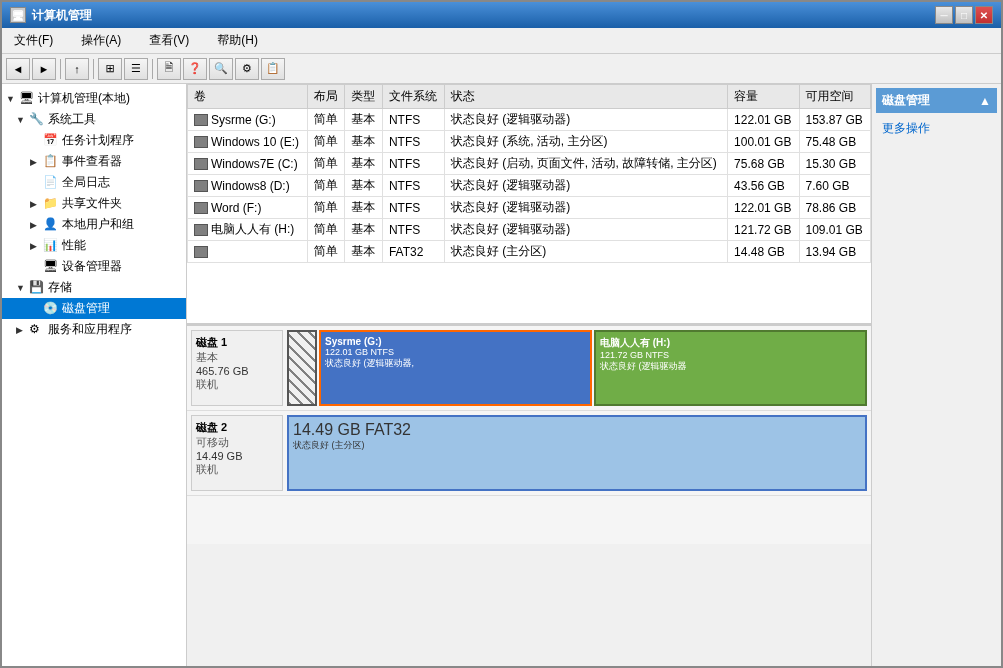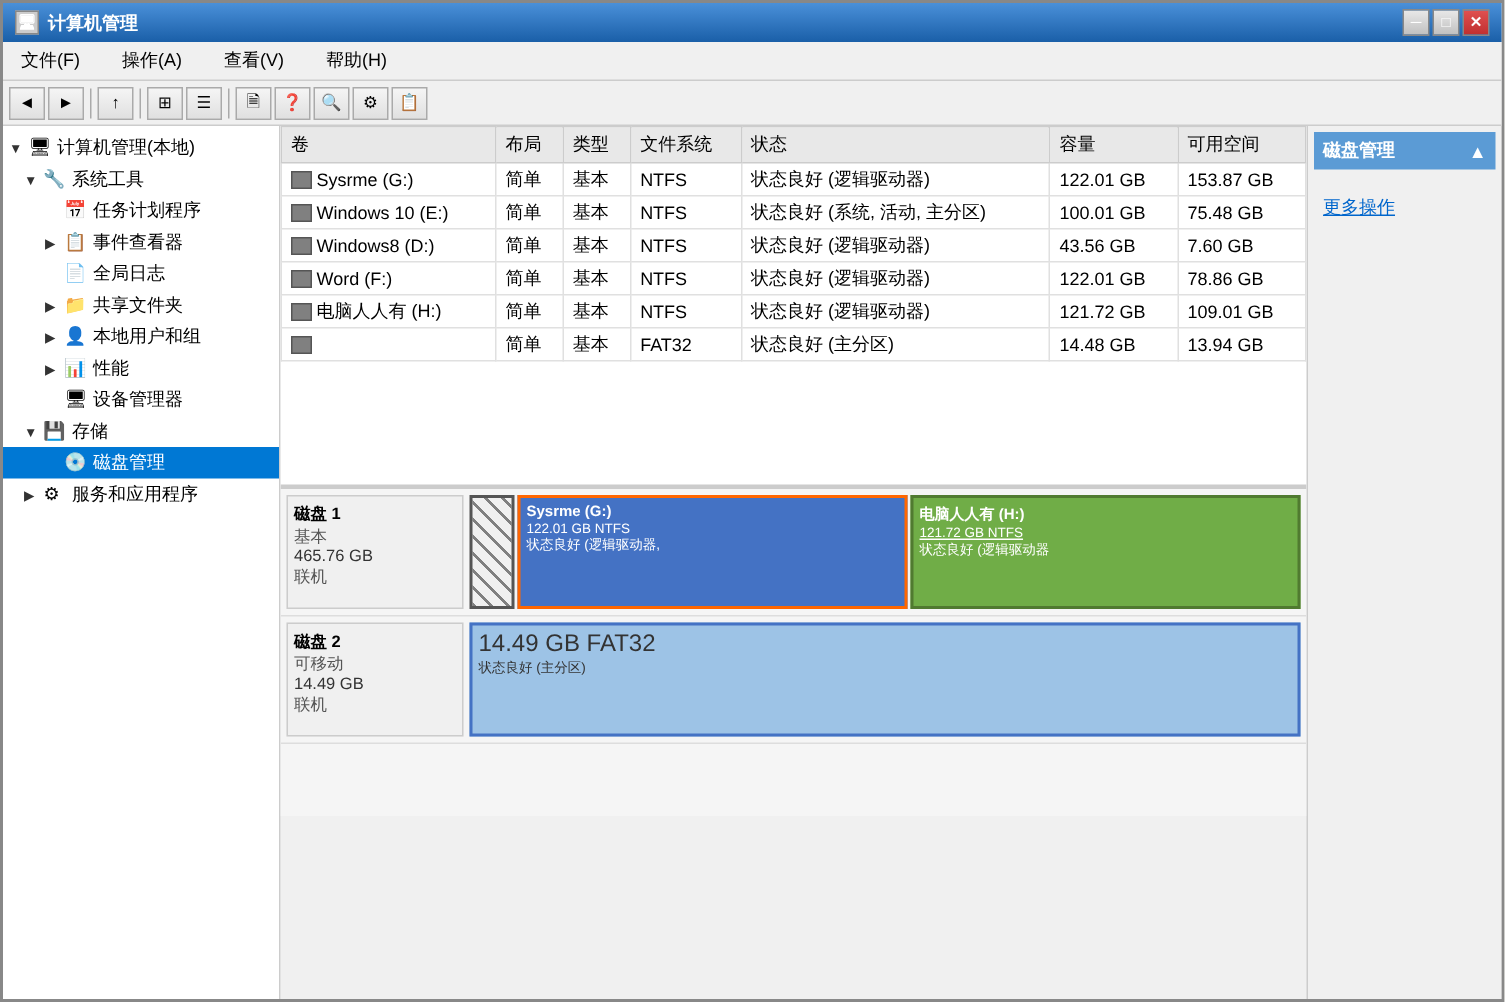--- a/index.html
+++ b/index.html
@@ -195,21 +195,21 @@
 
     .disk-row {
       display: flex;
       align-items: stretch;
       border-bottom: 1px solid #ddd;
       padding: 4px;
       gap: 4px;
       min-height: 85px;
     }
     .disk-label-box {
-      width: 118px;
+      width: 92px;
       background: #f0f0f0;
       border: 1px solid #ccc;
       padding: 4px;
       font-size: 11px;
       display: flex;
       flex-direction: column;
       justify-content: flex-start;
       flex-shrink: 0;
     }
     .disk-label-box .disk-name { font-weight: bold; }
@@ -290,25 +290,24 @@
       background: #5b9bd5;
       color: white;
       padding: 4px 6px;
       font-size: 12px;
       font-weight: bold;
       display: flex;
       justify-content: space-between;
       align-items: center;
     }
     .action-item {
-      padding: 17px 6px;
+      padding: 7px 6px;
       color: #0066cc;
       cursor: pointer;
       font-size: 12px;
-      text-decoration: underline;
     }
   </style>
 </head>
 <body>
 
 <div class="window">
 
   <div class="title-bar">
     <div class="title-bar-left">
       <div class="title-icon">🖥</div>
@@ -437,20 +436,29 @@
               <tr>
       <td><span style="display:inline-block;width:14px;height:12px;background:#808080;border:1px solid #555;margin-right:3px;vertical-align:middle;font-size:9px;"></span>Windows 10 (E:)</td>
       <td>简单</td>
       <td>基本</td>
       <td>NTFS</td>
       <td>状态良好 (系统, 活动, 主分区)</td>
       <td>100.01 GB</td>
       <td>75.48 GB</td>
     </tr>
               <tr>
+      <td><span style="display:inline-block;width:14px;height:12px;background:#808080;border:1px solid #555;margin-right:3px;vertical-align:middle;font-size:9px;"></span>Windows7E (C:)</td>
+      <td>简单</td>
+      <td>基本</td>
+      <td>NTFS</td>
+      <td>状态良好 (启动, 页面文件, 活动, 故障转储, 主分区)</td>
+      <td>75.68 GB</td>
+      <td>15.30 GB</td>
+    </tr>
+              <tr>
       <td><span style="display:inline-block;width:14px;height:12px;background:#808080;border:1px solid #555;margin-right:3px;vertical-align:middle;font-size:9px;"></span>Windows8 (D:)</td>
       <td>简单</td>
       <td>基本</td>
       <td>NTFS</td>
       <td>状态良好 (逻辑驱动器)</td>
       <td>43.56 GB</td>
       <td>7.60 GB</td>
     </tr>
               <tr>
       <td><span style="display:inline-block;width:14px;height:12px;background:#808080;border:1px solid #555;margin-right:3px;vertical-align:middle;font-size:9px;"></span>Word (F:)</td>
@@ -495,21 +503,21 @@
           </div>
           <div class="disk-partitions">
             <div class="partition-block unalloc" style="flex:1; max-width:30px;"></div>
             <div class="partition-block primary selected-part" style="flex:4;">
               <div style="font-size:10px; font-weight:bold;">Sysrme (G:)</div>
               <div style="font-size:9px;">122.01 GB NTFS</div>
               <div style="font-size:9px;">状态良好 (逻辑驱动器,</div>
             </div>
             <div class="partition-block logical" style="flex:4;">
               <div style="font-size:10px; font-weight:bold;">电脑人人有 (H:)</div>
-              <div style="font-size:9px;text-decoration:underline;">121.72 GB NTFS</div>
+              <div style="font-size:9px;">121.72 GB NTFS</div>
               <div style="font-size:9px;">状态良好 (逻辑驱动器</div>
             </div>
           </div>
         </div>
 
         <div class="disk-row">
           <div class="disk-label-box">
             <div class="disk-name">磁盘 2</div>
             <div class="disk-type">可移动</div>
             <div class="disk-size">14.49 GB</div>

